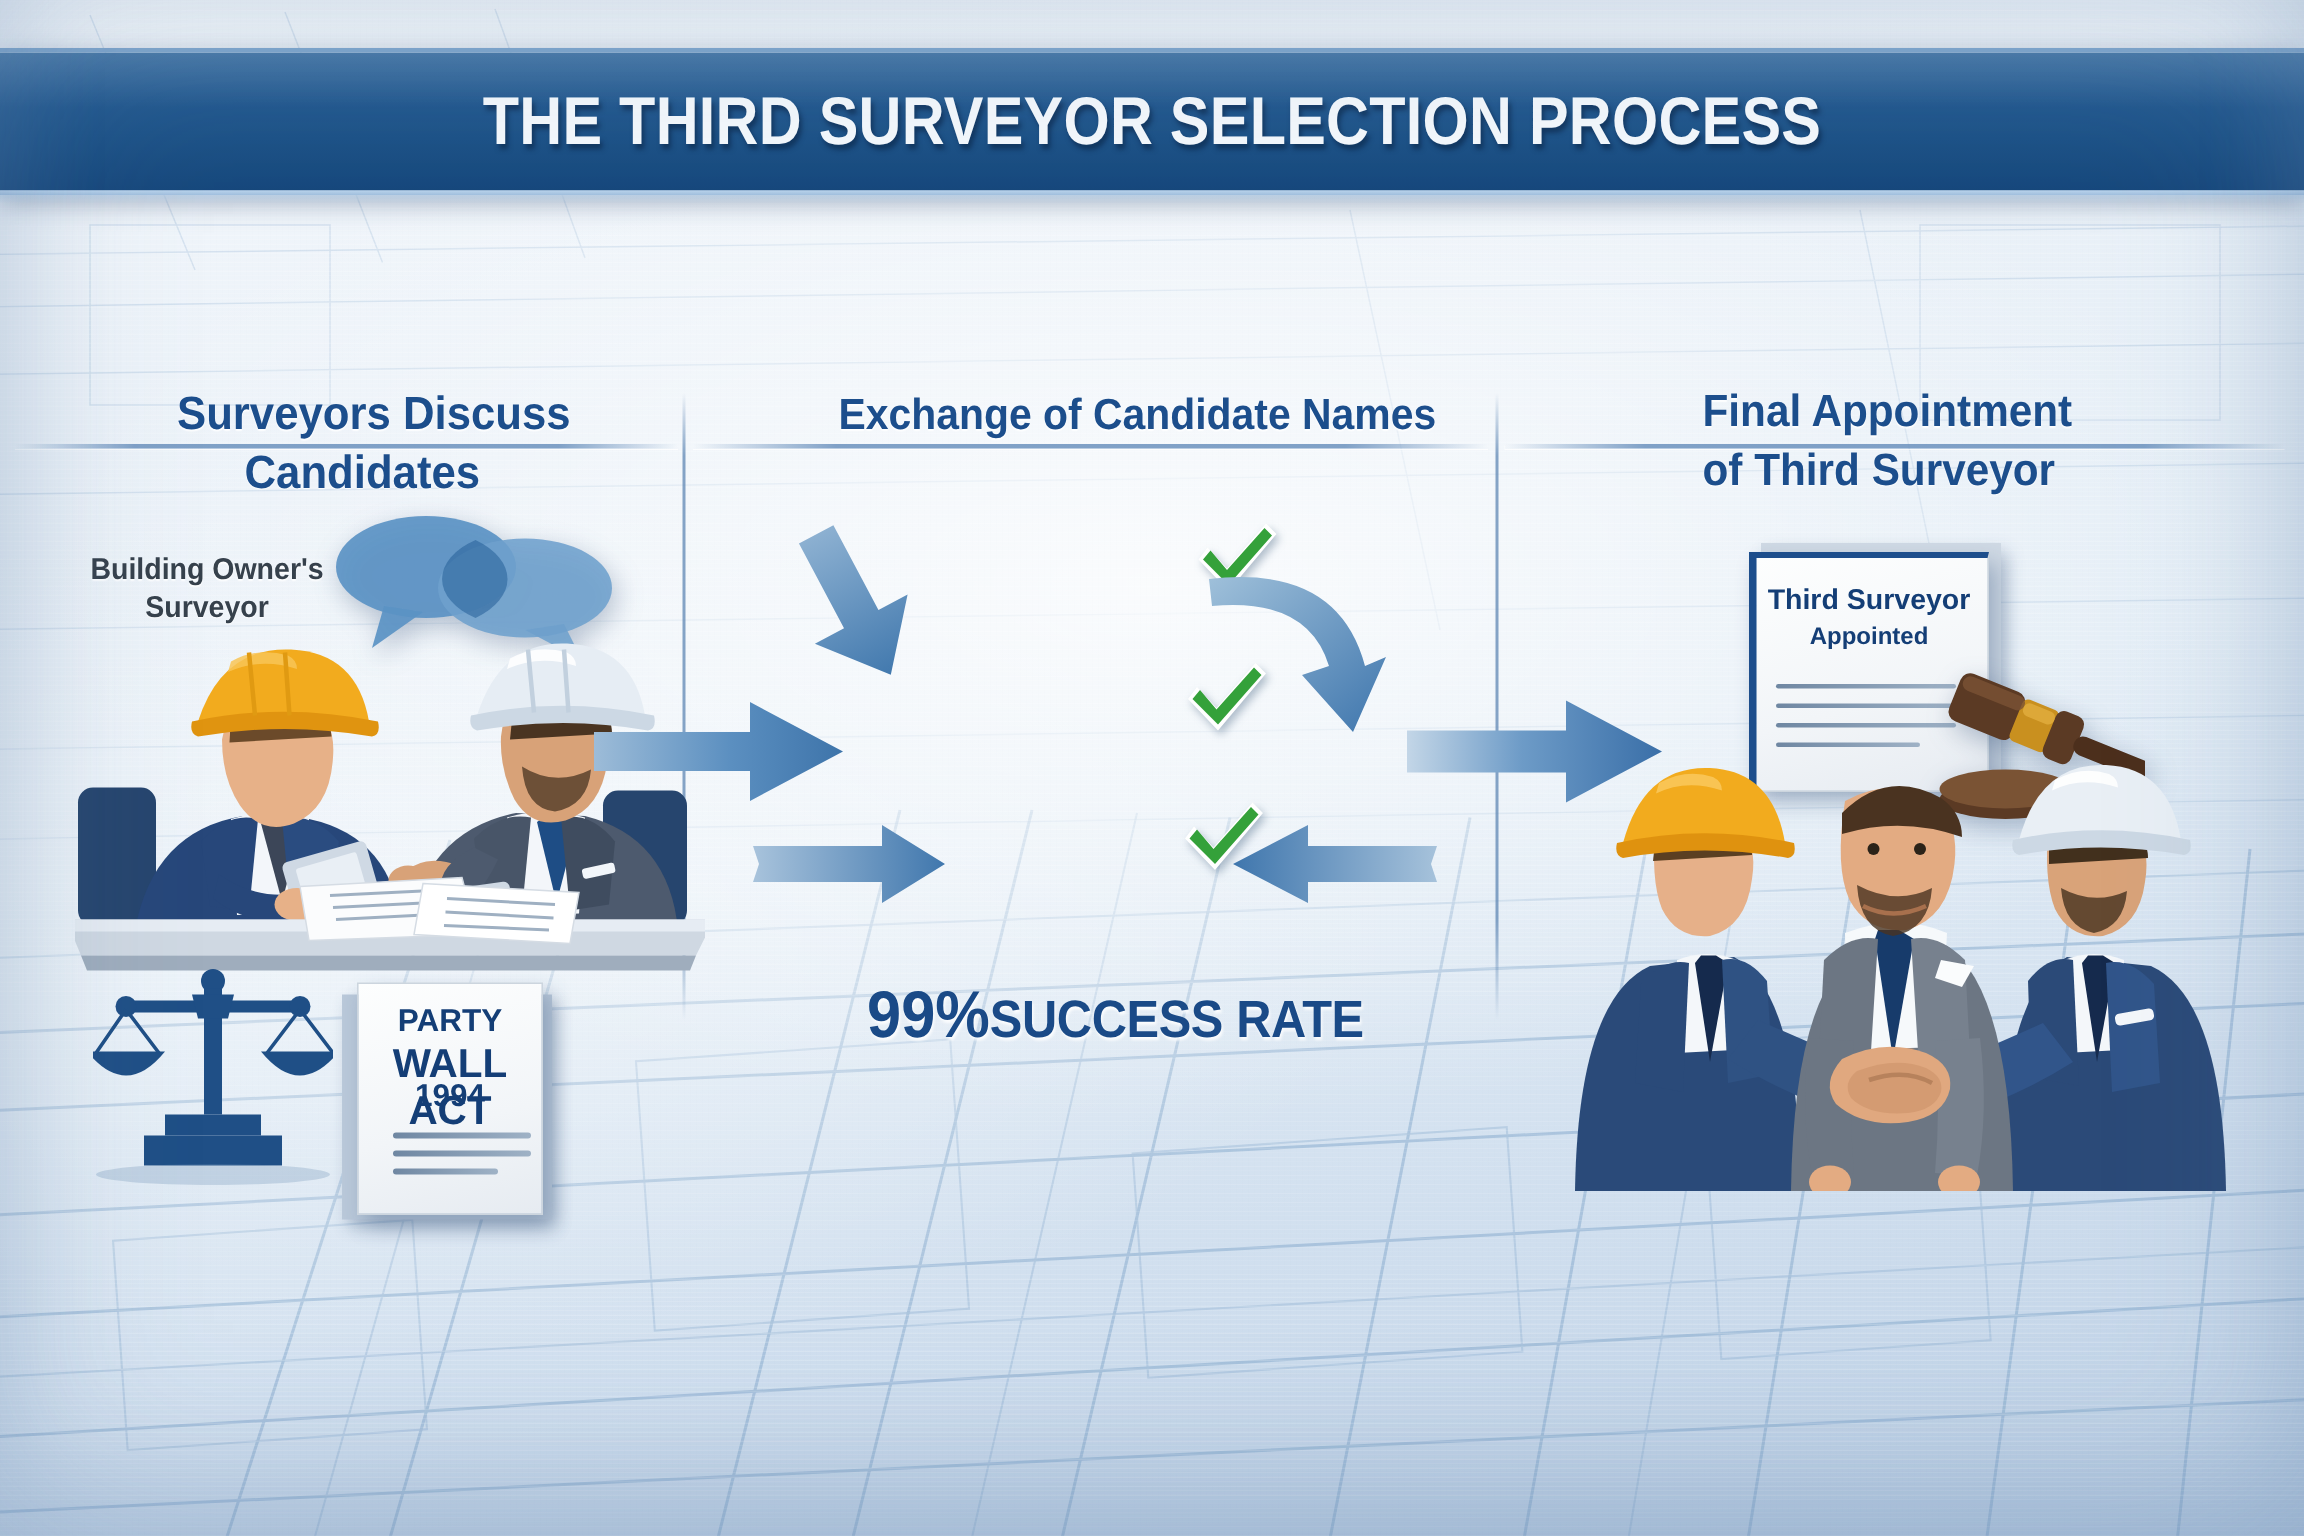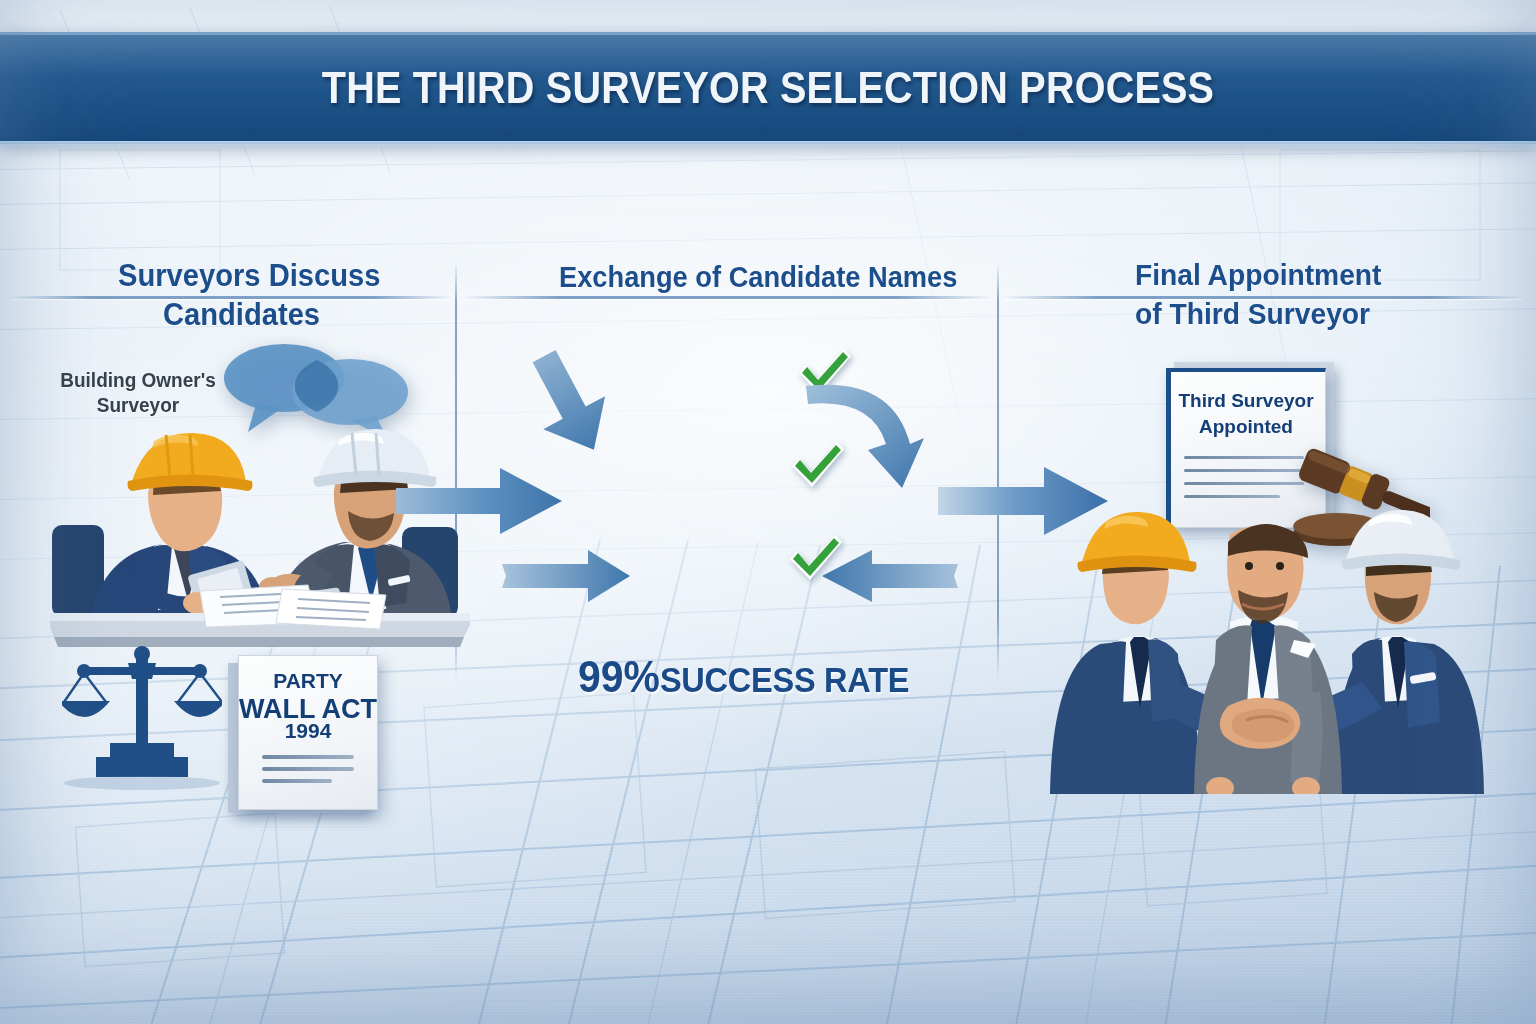--- a/index.html
+++ b/index.html
@@ -30,21 +30,21 @@
       repeating-linear-gradient(0deg, rgba(255,255,255,.55) 0px, rgba(255,255,255,0) 1px, rgba(255,255,255,0) 3px),
       repeating-linear-gradient(90deg, rgba(120,150,185,.05) 0px, rgba(120,150,185,0) 1px, rgba(120,150,185,0) 4px);
   }
   .vign{
     position:absolute;inset:0;pointer-events:none;
     box-shadow:inset 0 0 130px rgba(90,125,165,.28), inset 0 -40px 70px rgba(110,140,180,.22);
   }
 
   
   #titlebar{
-    position:absolute;left:0;right:0;top:32px;height:112px;
+    position:absolute;left:0;right:0;top:32px;height:98px;
     background:linear-gradient(180deg,#2b6399 0%,#23598f 34%,#1d5287 62%,#17487c 100%);
     border-top:3px solid #7fa6cc;
     border-bottom:3px solid #6e97c2;
     display:flex;align-items:center;justify-content:center;
     box-shadow:0 5px 16px rgba(25,55,95,.35);
   }
   #titlebar:before{
     content:"";position:absolute;left:0;right:0;top:0;height:40%;
     background:linear-gradient(180deg,rgba(255,255,255,.14),rgba(255,255,255,0));
   }
@@ -282,21 +282,21 @@
       <path d="M-4 56 L48 56 Q22 88 -4 56 Z"></path>
       <path d="M112 56 L164 56 Q138 88 112 56 Z"></path>
     </g>
     <g stroke="#1f4f86" stroke-width="2.4" fill="none">
       <path d="M22 28 L2 57 M22 28 L44 57"></path>
       <path d="M138 28 L116 57 M138 28 L160 57"></path>
     </g>
     <ellipse cx="80" cy="138" rx="78" ry="7" fill="#6d90b5" opacity=".28"></ellipse>
   </svg>
 
-  <div class="doc" style="left:238px;top:655px;width:140px;height:155px;">
+  <div class="doc" style="left:238px;top:655px;width:124px;height:155px;">
     <div style="position:absolute;left:-10px;top:8px;width:140px;height:150px;background:#b9c8d9;
                 box-shadow:3px 5px 10px rgba(50,80,120,.3);"></div>
     <div class="sheet"></div>
     <div class="dtxt" style="top:14px;font-size:21px;">PARTY</div>
     <div class="dtxt" style="top:39px;font-size:27px;">WALL ACT</div>
     <div class="dtxt" style="top:64px;font-size:21px;">1994</div>
     <div class="ln" style="left:24px;top:100px;width:92px;"></div>
     <div class="ln" style="left:24px;top:112px;width:92px;"></div>
     <div class="ln" style="left:24px;top:124px;width:70px;"></div>
   </div>
@@ -385,21 +385,21 @@
   </svg>
 
   <div class="shead" style="left:1135px;top:258px;font-size:30px;">Final Appointment</div>
   <div class="shead" style="left:1135px;top:297px;font-size:30px;">of Third Surveyor</div>
 
   <div class="doc" style="left:1166px;top:368px;width:160px;height:160px;">
     <div style="position:absolute;left:8px;top:-6px;width:160px;height:158px;background:#cfd9e4;
                 box-shadow:4px 6px 11px rgba(50,80,120,.28);"></div>
     <div class="sheet" style="border-left:5px solid #1d4e8c;border-top:4px solid #1d4e8c;"></div>
     <div class="dtxt" style="top:22px;font-size:19px;">Third Surveyor</div>
-    <div class="dtxt" style="top:48px;font-size:19px;">Appointed</div>
+    <div class="dtxt" style="top:48px;font-size:16px;">Appointed</div>
     <div class="ln" style="left:18px;top:88px;width:120px;height:3px;"></div>
     <div class="ln" style="left:18px;top:101px;width:120px;height:3px;"></div>
     <div class="ln" style="left:18px;top:114px;width:120px;height:3px;"></div>
     <div class="ln" style="left:18px;top:127px;width:96px;height:3px;"></div>
   </div>
 
   <svg class="ill softshadow" style="left:1285px;top:440px;width:145px;height:110px;" viewBox="0 0 145 110">
     <g transform="rotate(22 72 55)">
       <rect x="10" y="28" width="46" height="34" rx="7" fill="#5b3a24"></rect>
       <rect x="54" y="30" width="26" height="30" rx="4" fill="#c9901f"></rect>

